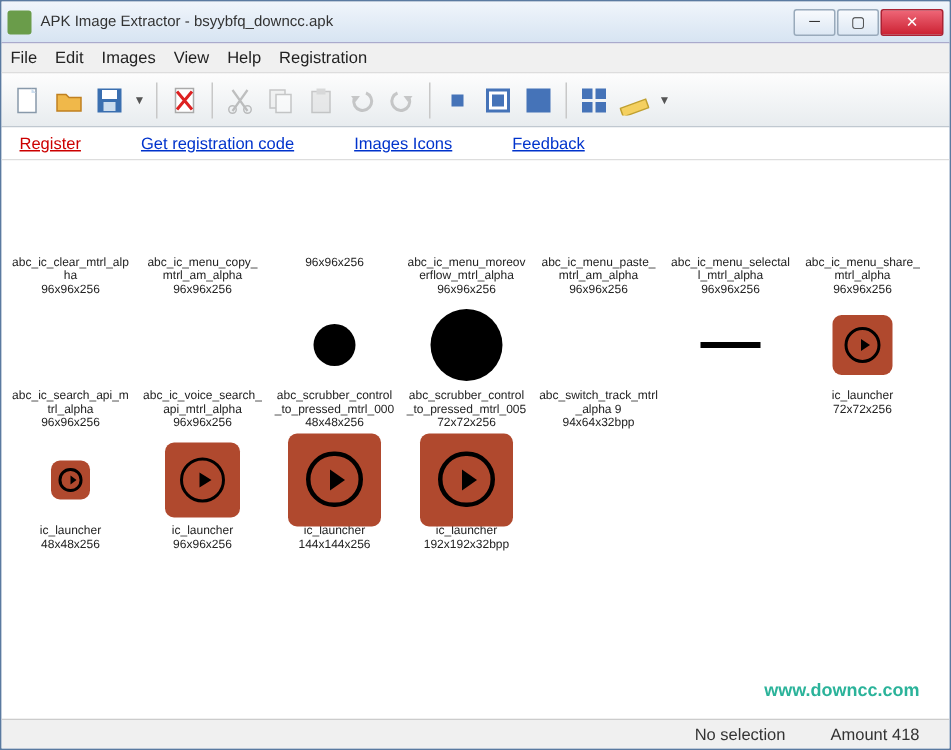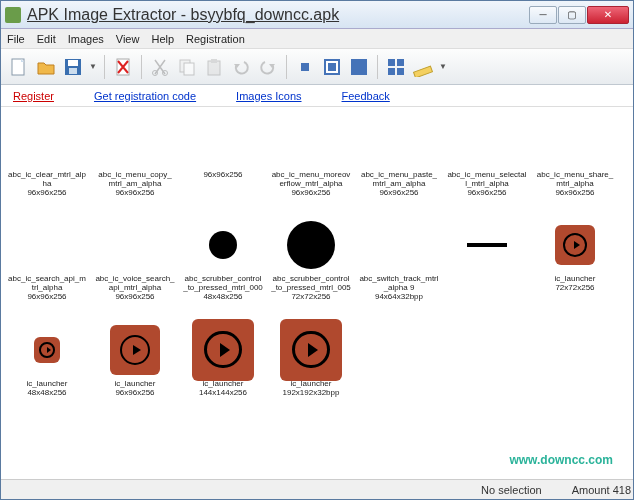--- a/index.html
+++ b/index.html
@@ -1,51 +1,51 @@
 <!DOCTYPE html>
 <html><head>
 <meta charset="utf-8">
 <style>
 * { margin: 0; padding: 0; box-sizing: border-box; font-family: "Segoe UI", Tahoma, sans-serif; }
 body { background: #fff; width: 634px; height: 500px; overflow: hidden; display: flex; flex-direction: column; border: 1px solid #5a7aa0; }
 
 .titlebar { height: 28px; background: linear-gradient(#f0f5fb, #d7e4f2); display: flex; align-items: center; padding: 0 4px; border-bottom: 1px solid #aac; }
 .titlebar-icon { width: 16px; height: 16px; background: #6a9c4a; border-radius: 2px; margin-right: 6px; }
-.titlebar-text { font-size: 16px; color: #333; flex: 1; text-decoration: underline; }
+.titlebar-text { font-size: 10px; color: #333; flex: 1; }
 .win-btns { display: flex; gap: 1px; }
 .win-btn { width: 28px; height: 18px; border: 1px solid #9ab; background: linear-gradient(#f8fafd,#dde8f4); border-radius: 2px; font-size: 10px; display: flex; align-items: center; justify-content: center; color: #333; }
 .win-close { background: linear-gradient(#e67,#c23); color: #fff; border-color: #a23; width: 42px; }
 
 .menubar { height: 20px; background: #f0f0f0; display: flex; align-items: center; padding: 0 6px; font-size: 11px; color: #222; border-bottom: 1px solid #ddd; }
 .menubar span { margin-right: 12px; cursor: default; }
 
 .toolbar { height: 36px; background: linear-gradient(#fdfdfd,#e8ecef); border-bottom: 1px solid #c0c8d0; display: flex; align-items: center; padding: 0 6px; gap: 3px; }
 .tb-btn { width: 24px; height: 24px; display: flex; align-items: center; justify-content: center; border-radius: 2px; }
 .tb-sep { width: 1px; height: 24px; background: #c8c8c8; margin: 0 3px; }
 .tb-dd { width: 10px; display:flex; align-items:center; justify-content:center; color:#555; font-size:8px;}
 
 .linkbar { height: 22px; background: #fff; display: flex; align-items: center; padding: 0 12px; gap: 40px; font-size: 11px; border-bottom: 1px solid #ddd; }
 .linkbar a { color: #0033cc; text-decoration: underline; }
 .linkbar a.reg { color: #c00; }
 
 .content { flex: 1; overflow: auto; background: #fff; padding: 4px; position: relative; }
-.grid { display: grid; grid-template-columns: repeat(7, 84px); gap: 18px 4px; justify-content: start; }
+.grid { display: grid; grid-template-columns: repeat(7, 84px); gap: 3px 4px; justify-content: start; }
 .cell { width: 84px; display: flex; flex-direction: column; align-items: center; }
 .thumb { width: 80px; height: 60px; display: flex; align-items: center; justify-content: center; }
 .lbl-group { text-align: center; font-size: 8px; color: #222; line-height: 1.1; word-break: break-all; padding: 0 2px; }
 
 .circle { background: #000; border-radius: 50%; }
 .hline { background: #000; height: 4px; width: 40px; }
 .play-tile { background: #b0492e; border-radius: 6px; position: relative; display:flex; align-items:center; justify-content:center;}
 .play-ring { border: 3px solid #000; border-radius: 50%; width: 60%; height: 60%; display:flex; align-items:center; justify-content:center;}
 .play-tri { width:0; height:0; border-left: 10px solid #000; border-top: 7px solid transparent; border-bottom: 7px solid transparent; margin-left:3px;}
 
 .watermark { position: absolute; right: 20px; bottom: 12px; color: #2bb39a; font-size: 12px; font-weight: bold; }
 
-.statusbar { height: 20px; background: #f0f0f0; border-top: 1px solid #ccc; display: flex; align-items: center; font-size: 11px; color: #333; padding: 0 2px; }
+.statusbar { height: 20px; background: #f0f0f0; border-top: 1px solid #ccc; display: flex; align-items: center; font-size: 11px; color: #333; padding: 0 20px; }
 .statusbar .sel { margin-left: auto; margin-right: 30px; }
 </style>
 </head>
 <body>
 
 <div class="titlebar">
   <div class="titlebar-icon"></div>
   <div class="titlebar-text">APK Image Extractor - bsyybfq_downcc.apk</div>
   <div class="win-btns">
     <div class="win-btn">─</div>

